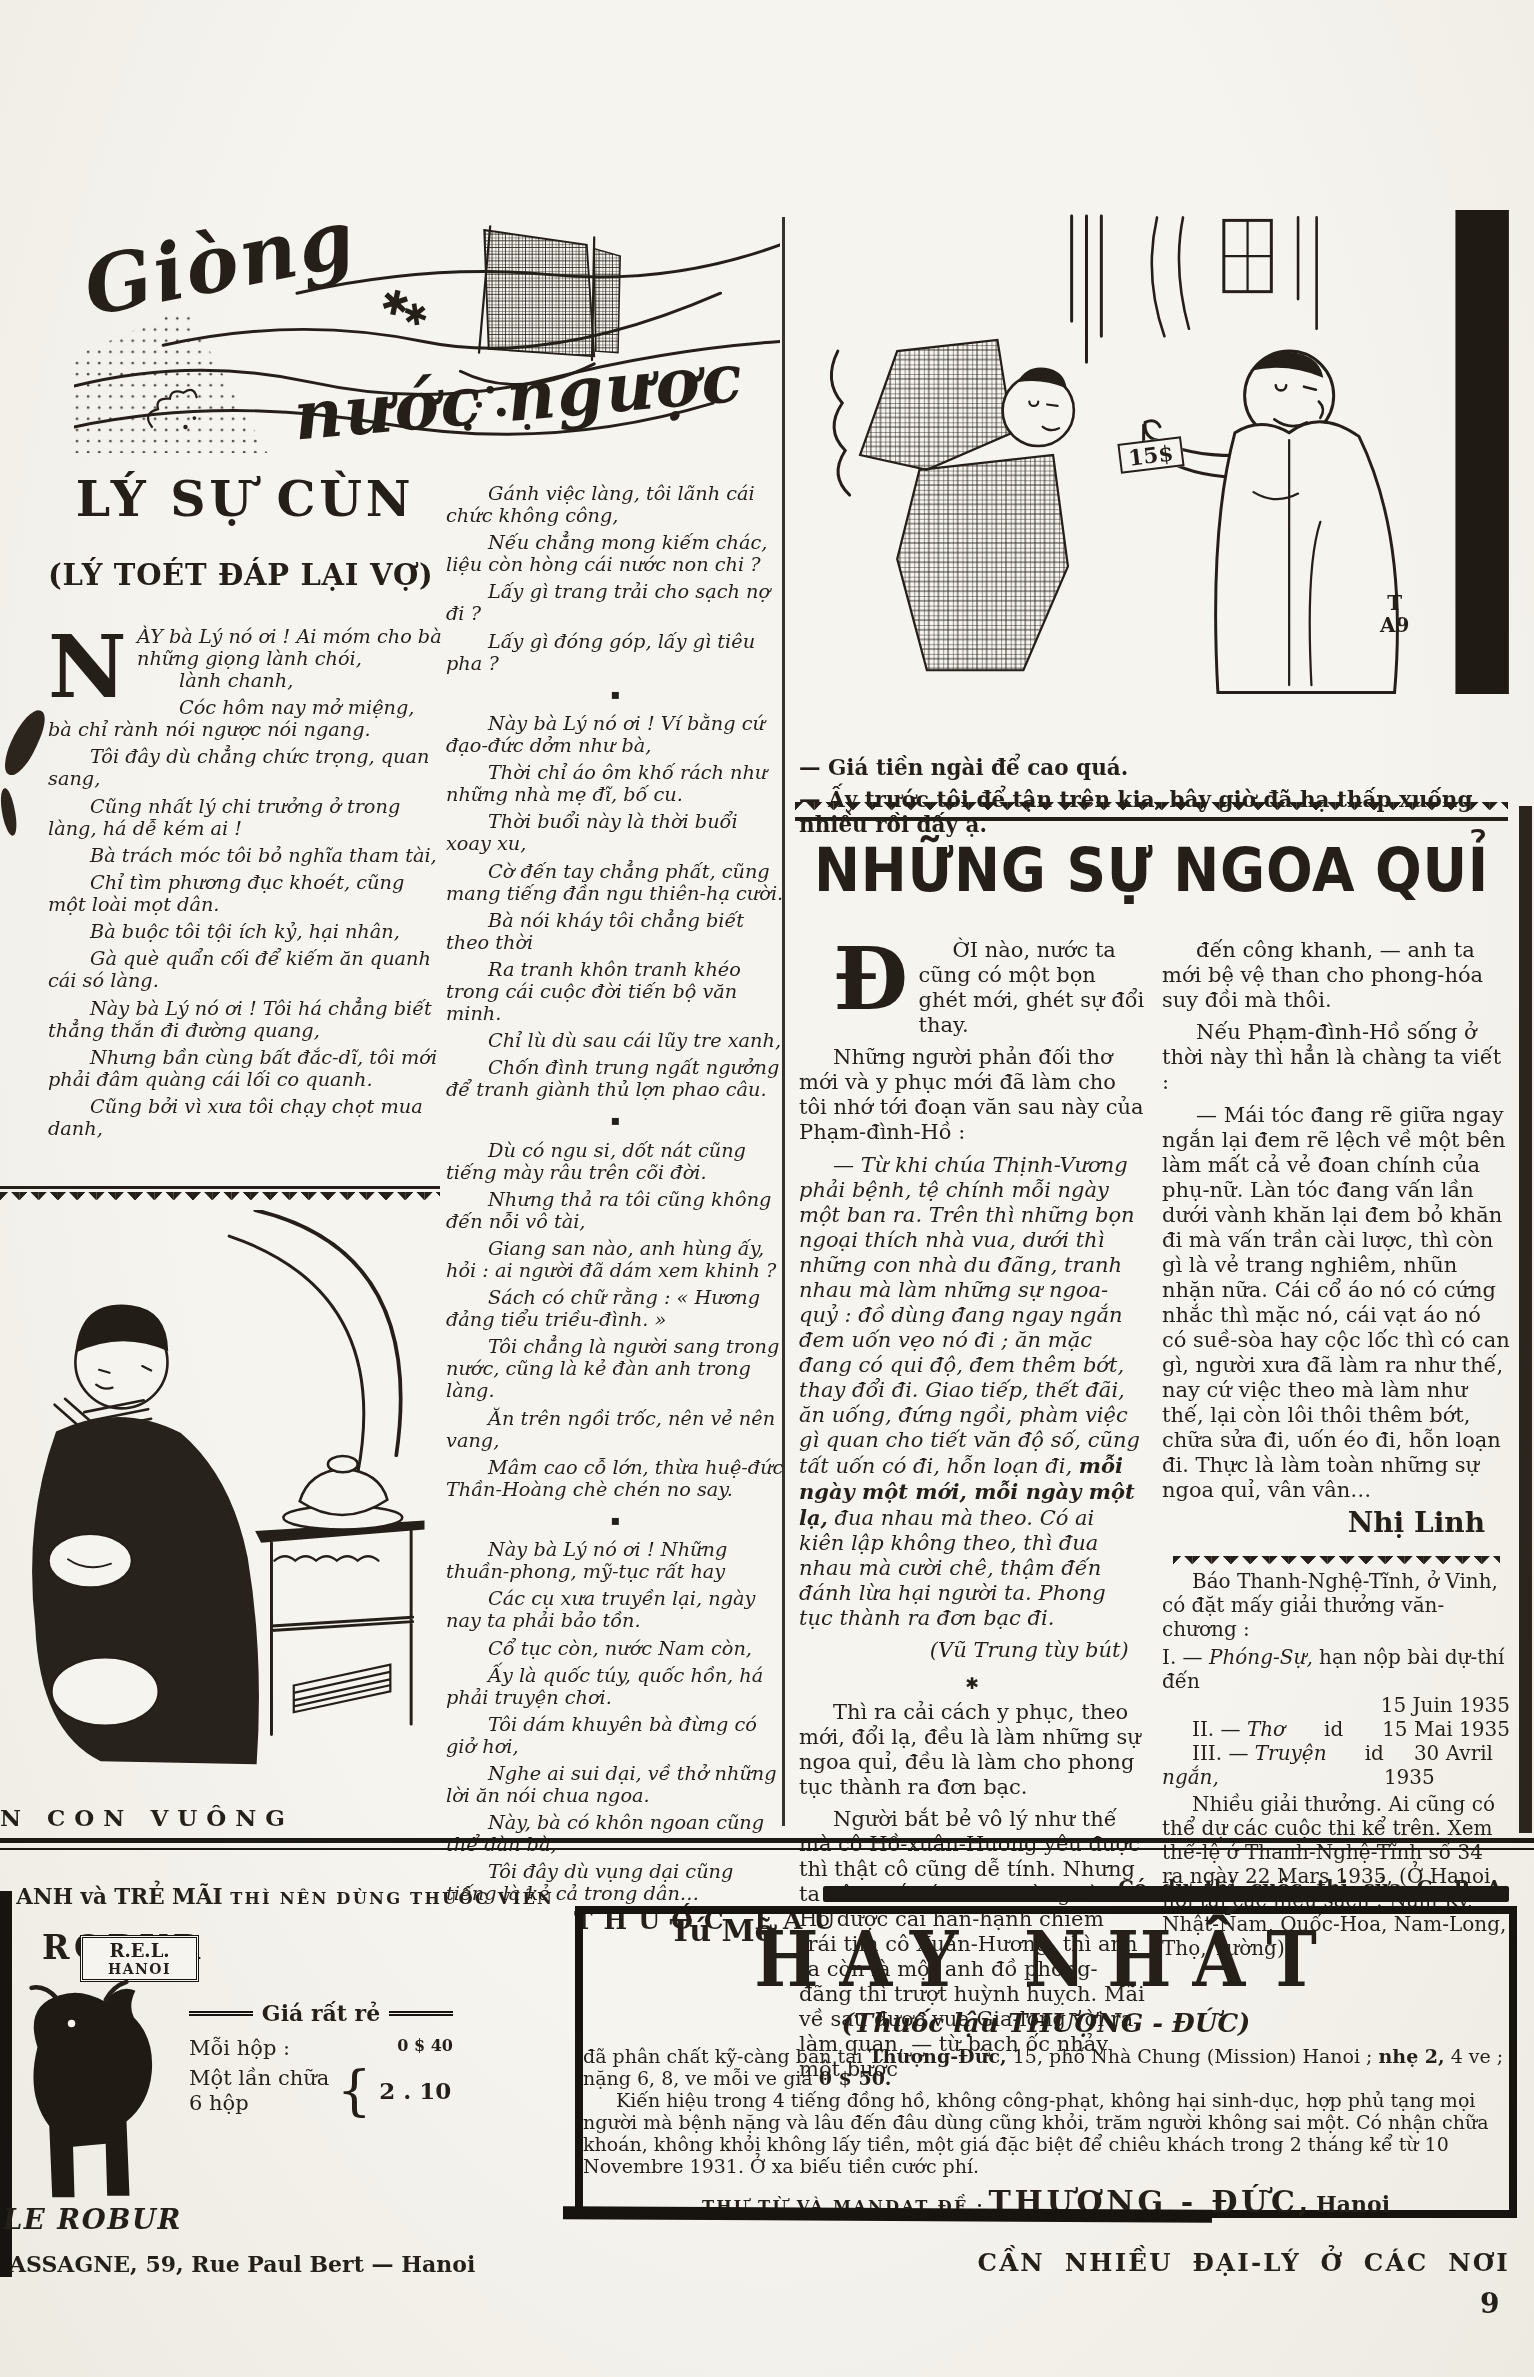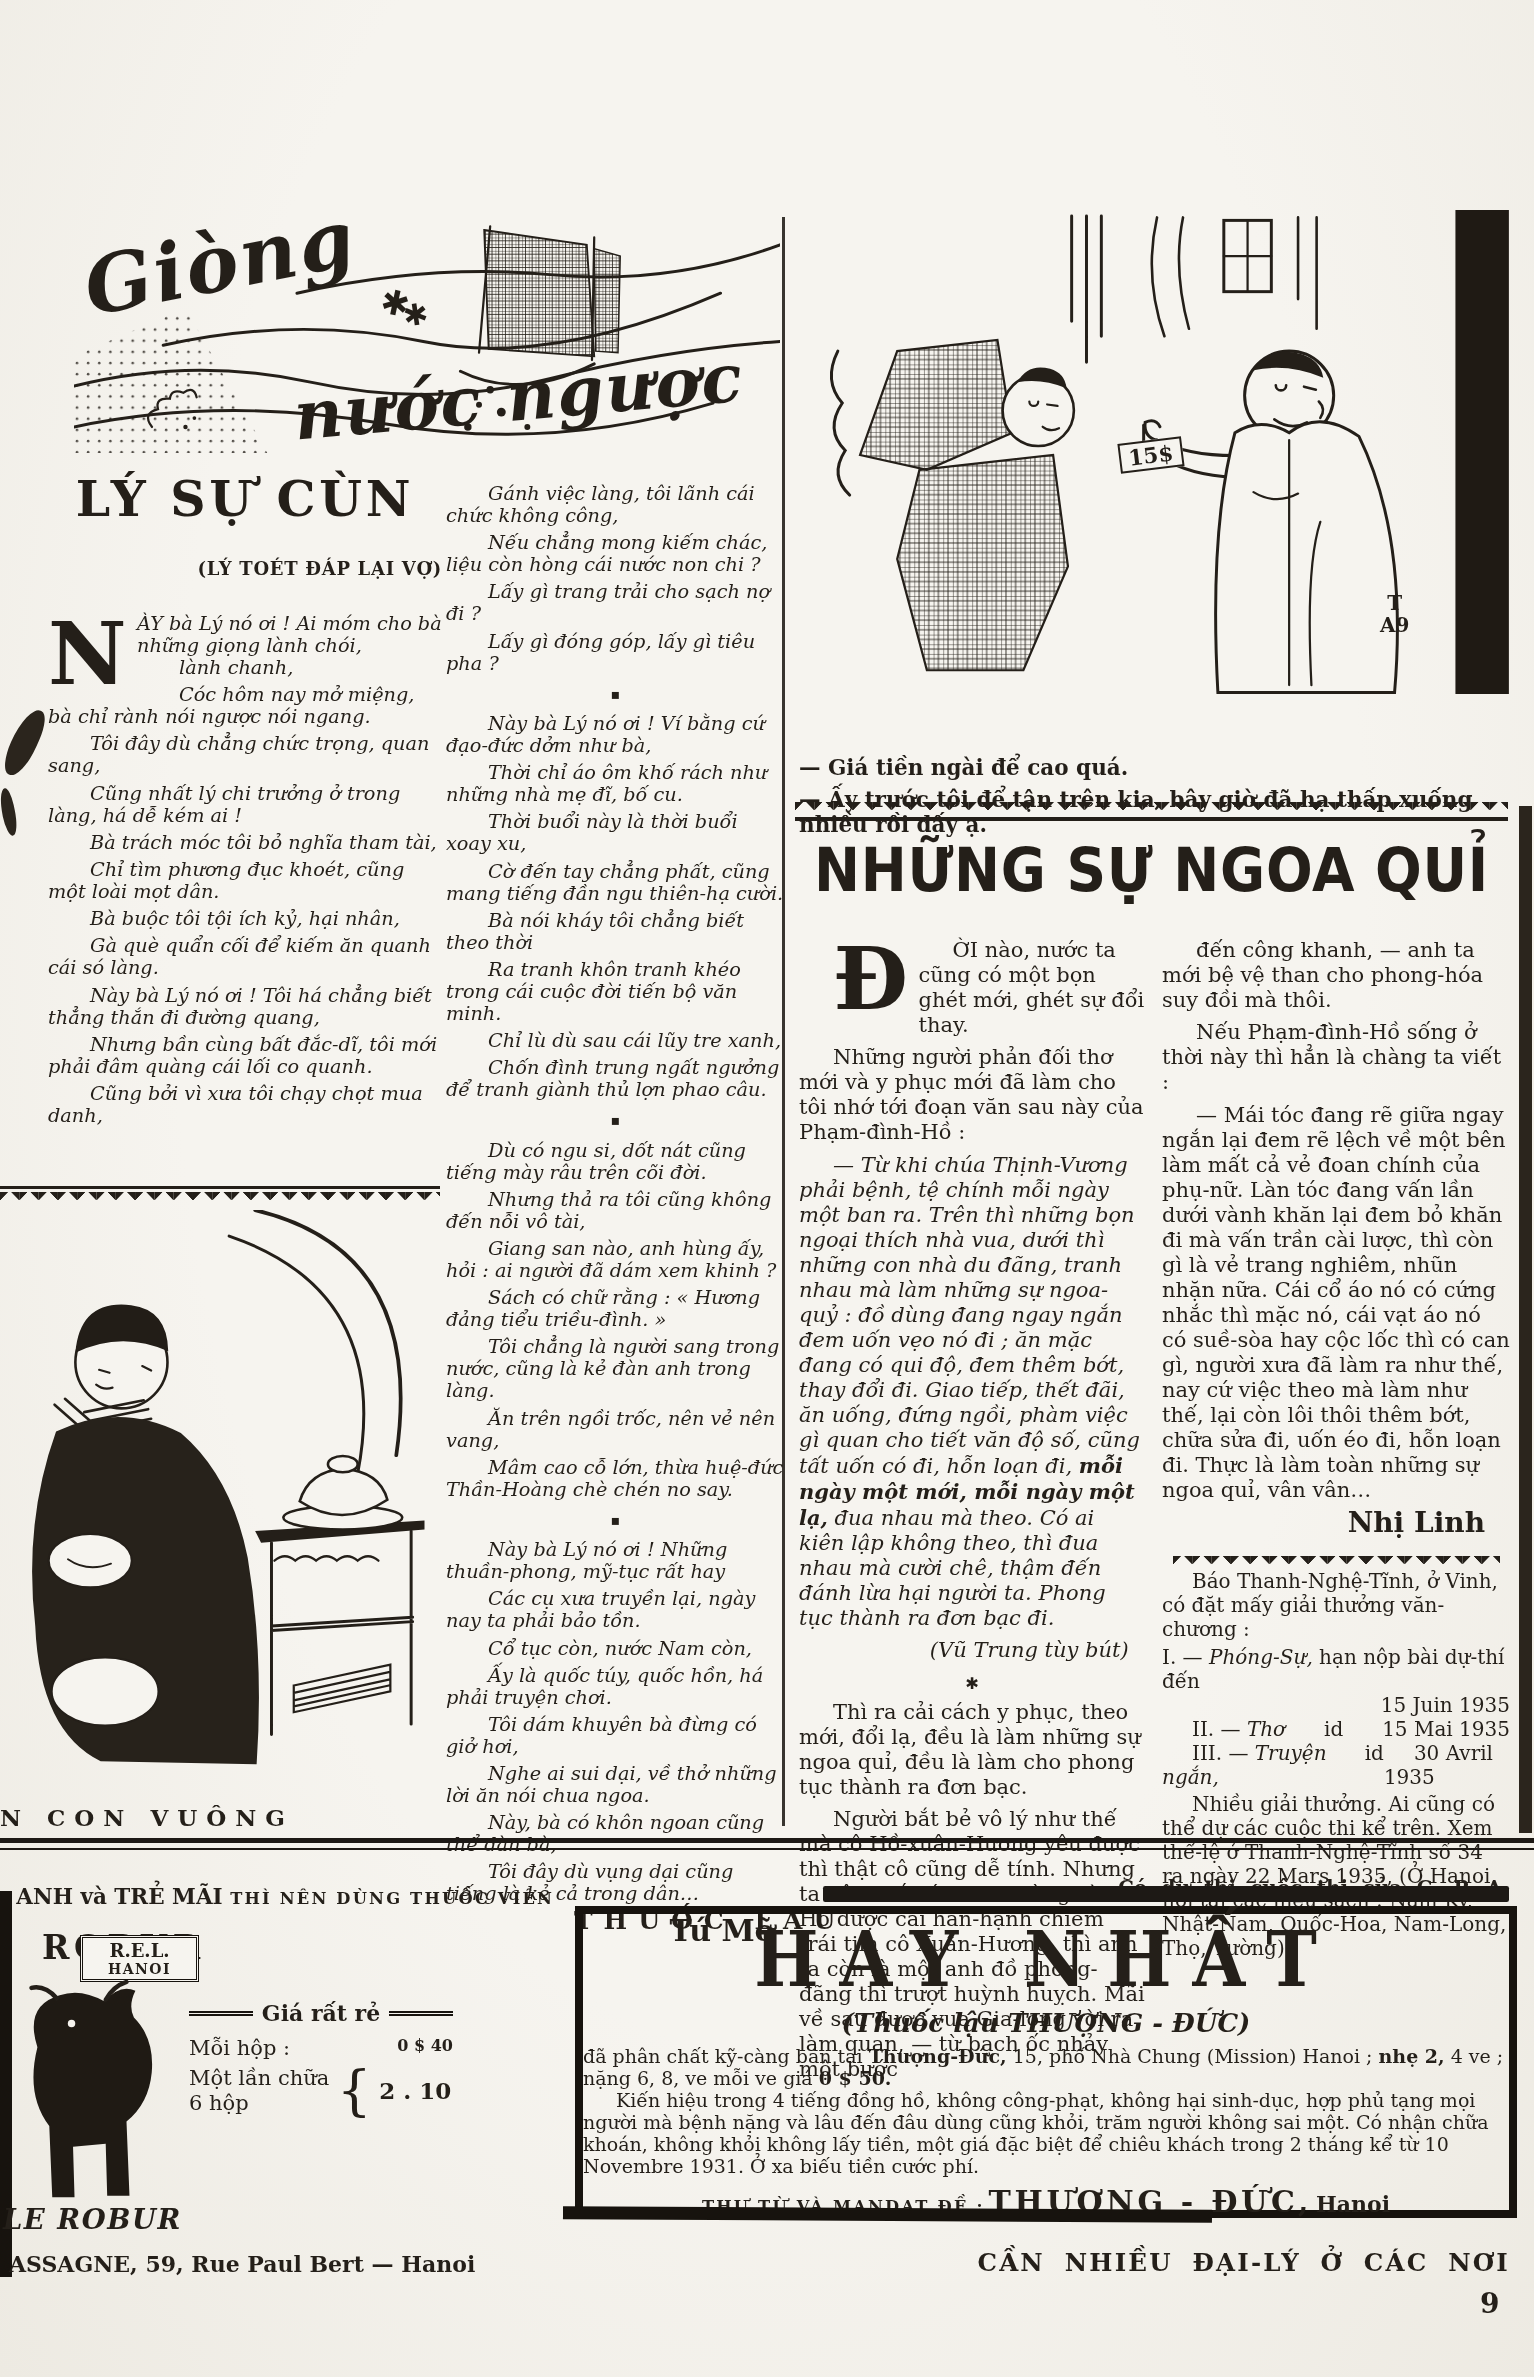--- a/index.html
+++ b/index.html
@@ -12,21 +12,21 @@
   
   #masthead-svg{position:absolute;left:74px;top:204px;width:706px;height:249px}
   .mh-w1{position:absolute;left:83px;top:223px;font:italic 700 79px/1 "DejaVu Serif",serif;
     transform:rotate(-11deg);letter-spacing:2.2px}
   .mh-w2{position:absolute;left:293px;top:363px;font:italic 700 67px/1 "DejaVu Serif",serif;
     transform:rotate(-5deg);letter-spacing:1.5px}
 
   
   .col-left{position:absolute;left:48px;top:470px;width:394px}
   .ly-title{font-size:49px;font-weight:700;text-align:center;letter-spacing:3.7px;margin:0}
-  .ly-sub{font-size:18px;font-weight:700;text-align:right;letter-spacing:0.7px;margin:30px 0 0}
+  .ly-sub{font-size:29px;font-weight:700;text-align:left;letter-spacing:0.7px;margin:30px 0 0}
   .poem{font-style:italic;font-size:19.3px;line-height:22px}
   .open{margin:34px 0 0}
   .v{margin:0 0 5.2px;text-indent:42px}
   .hang{margin:0 0 5.2px;padding-left:131px;text-indent:0}
   .dropcap{float:left;font-size:86px;line-height:.82;font-weight:700;font-style:normal;margin:6px 10.4px 0 0}
   .sq{text-align:center;font-style:normal;font-size:14px;margin:8.2px 0;letter-spacing:0}
   .sig-tumo{text-align:right;font-style:normal;font-weight:700;font-size:30px;margin-top:15px;padding-right:10.4px}
 
   .zz{height:12.6px;background:
     linear-gradient(135deg,#241f19 25%,transparent 25%) 0 0/19.3px 12.6px repeat-x,

